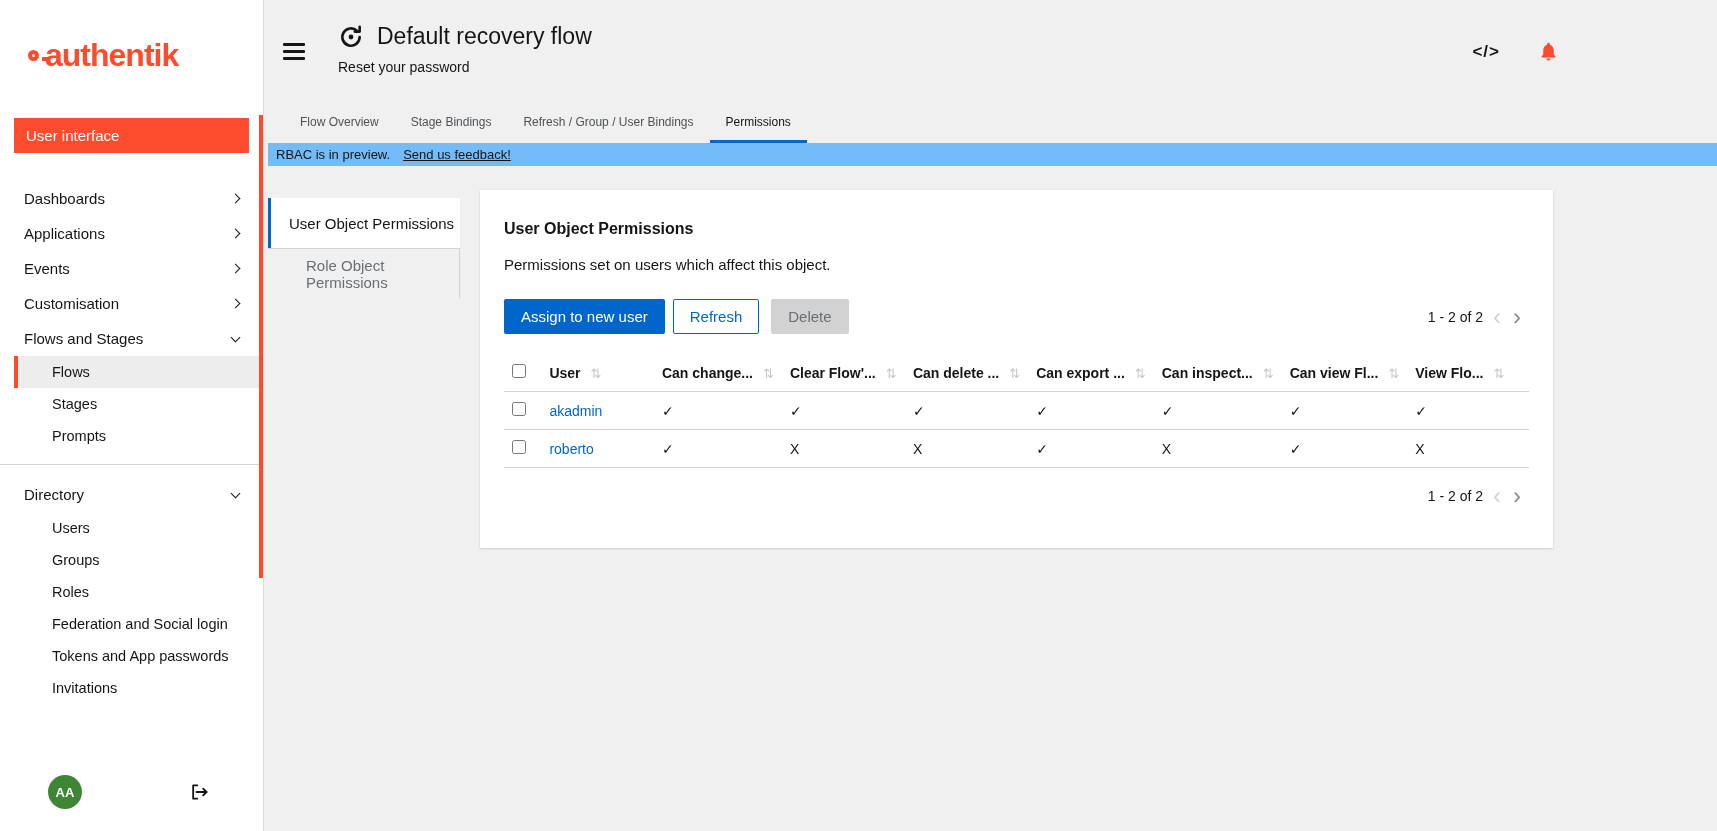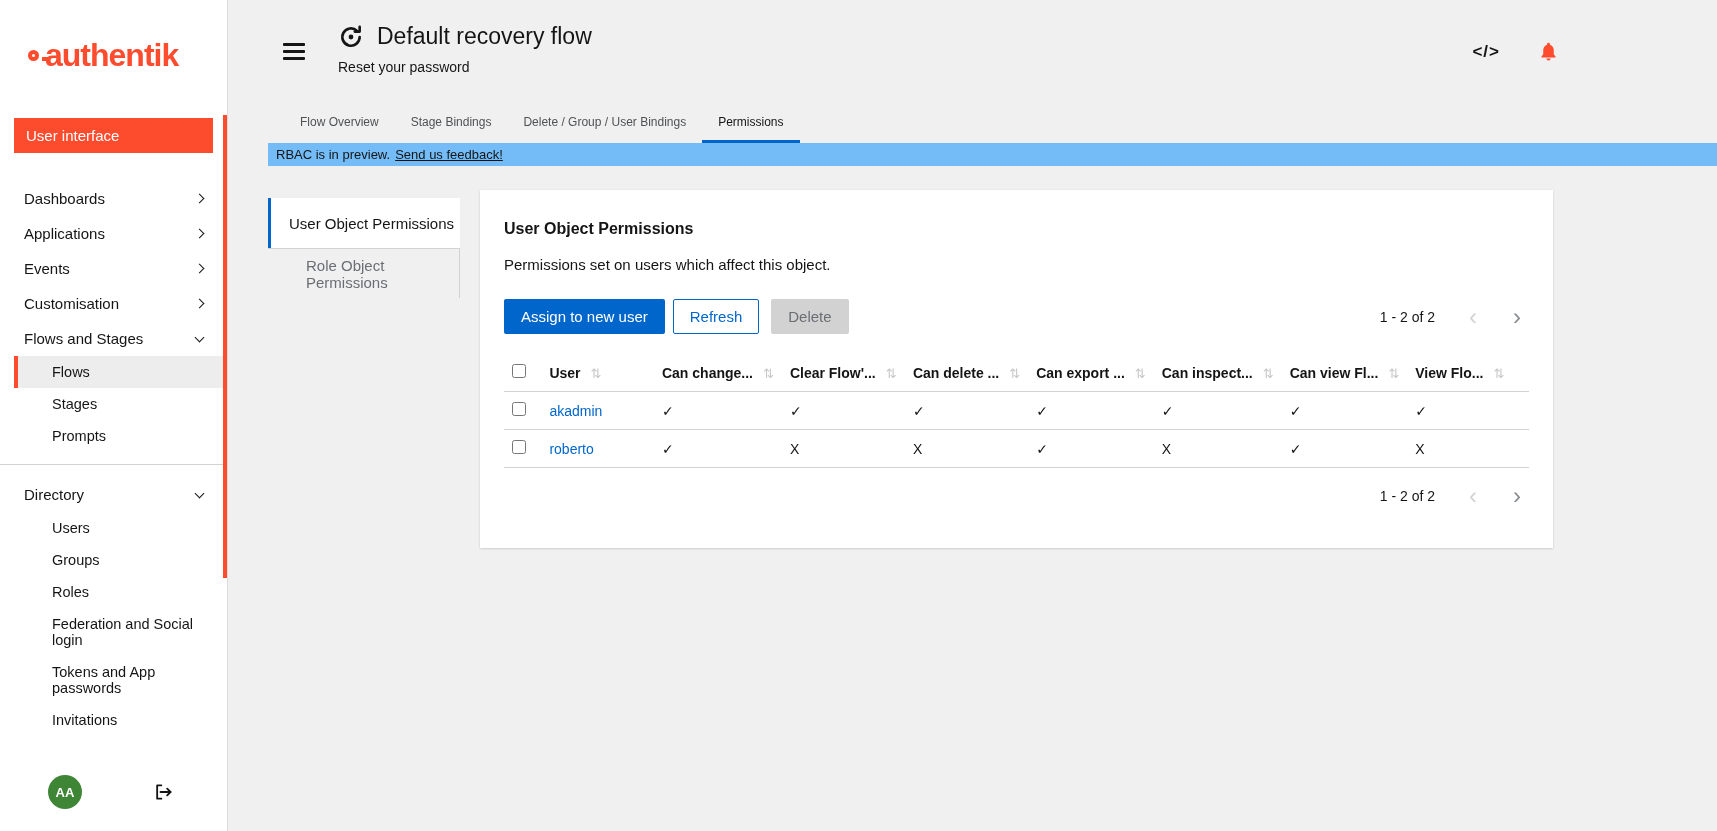--- a/index.html
+++ b/index.html
@@ -15,21 +15,21 @@
   *{box-sizing:border-box;}
   html,body{margin:0;padding:0;}
   body{
     width:1717px;height:831px;position:relative;overflow:hidden;
     font-family:"Liberation Sans","DejaVu Sans",sans-serif;
     background:var(--bg);color:var(--ink);
   }
 
   
   .sidebar{
-    position:absolute;left:0;top:0;width:228px;height:831px;
+    position:absolute;left:0;top:0;width:264px;height:831px;
     background:#fff;border-right:1px solid #dcdcdc;
     display:flex;flex-direction:column;z-index:3;
   }
   .sidebar-scroll-thumb{
     position:absolute;right:0;top:115px;width:4px;height:463px;
     background:var(--brand);z-index:5;cursor:grab;
   }
   .logo{display:flex;align-items:center;padding:32px 0 0 28px;height:78px;cursor:pointer;}
   .logo-mark{
     position:relative;width:11px;height:11px;border:4px solid var(--brand);
@@ -92,21 +92,21 @@
   .tab{
     padding:0 16px;display:flex;align-items:center;font-size:12px;color:#4f5255;
     border-bottom:3px solid transparent;cursor:pointer;white-space:nowrap;
   }
   .tab.active{color:var(--ink);border-bottom-color:var(--primary);}
 
   .banner{
     height:23px;background:var(--banner);display:flex;align-items:center;
     padding-left:8px;font-size:13px;gap:5px;
   }
-  .banner-link{color:inherit;text-decoration:underline;cursor:pointer;}
+  .banner-link{color:inherit;text-decoration:underline;cursor:pointer;margin-left:8px;}
 
   .content{position:relative;height:665px;}
   .subtabs{position:absolute;left:0;top:32px;width:192px;}
   .subtab{
     height:50px;display:flex;align-items:center;padding-left:38px;font-size:15px;
     cursor:pointer;
   }
   .subtab.active{background:#fff;border-left:3px solid var(--primary);padding-left:18px;}
   .subtab:not(.active){background:var(--bg);color:var(--muted);border-top:1px solid var(--line);border-right:1px solid var(--line);}
 
@@ -120,21 +120,21 @@
 
   .toolbar{margin-top:26px;display:flex;align-items:center;gap:8px;}
   .btn{
     font-family:inherit;font-size:15px;padding:8px 16px;border-radius:2px;
     cursor:pointer;border:1px solid transparent;
   }
   .btn-primary{background:var(--primary);color:#fff;}
   .btn-secondary{background:#fff;color:var(--primary);border-color:var(--primary);}
   .btn-disabled{background:var(--line);color:var(--muted);cursor:default;margin-left:4px;}
 
-  .pagination{margin-left:auto;display:flex;align-items:center;gap:28px;font-size:14px;padding-right:8px;}
+  .pagination{margin-left:auto;display:flex;align-items:center;gap:4px;font-size:14px;padding-right:8px;}
   .pagination.bottom{margin-top:20px;justify-content:flex-end;}
   .pg-arrow{font-size:24px;line-height:14px;cursor:pointer;user-select:none;}
   .pg-arrow.prev{color:#d2d2d2;margin-left:6px;}
   .pg-arrow.next{color:#8a8d90;margin-left:8px;}
 
   .perm-table{width:100%;border-collapse:collapse;font-size:14px;margin-top:20px;}
   .perm-table th,.perm-table td{text-align:left;padding:10px 8px;}
   .perm-table thead tr{border-bottom:1px solid var(--line);}
   .perm-table tbody tr{border-bottom:1px solid var(--line);}
   .perm-table th{font-weight:700;cursor:pointer;white-space:nowrap;}
@@ -236,21 +236,21 @@
         <svg width="21" height="23" viewBox="0 0 24 24" fill="#fd4b2d">
           <path d="M12 2c-.9 0-1.6.7-1.6 1.6v.7C7.8 5 6 7.4 6 10.2V15l-2 2.6v1.2h16v-1.2L18 15v-4.8c0-2.8-1.8-5.2-4.4-5.9v-.7C13.6 2.7 12.9 2 12 2zM9.6 20a2.4 2.4 0 0 0 4.8 0H9.6z"></path>
         </svg>
       </span>
     </div>
   </header>
 
   <div class="tabs">
     <div class="tab">Flow Overview</div>
     <div class="tab">Stage Bindings</div>
-    <div class="tab">Delete / Group / User Bindings</div>
+    <div class="tab">Refresh / Group / User Bindings</div>
     <div class="tab active">Permissions</div>
   </div>
 
   <div class="banner">
     <span>RBAC is in preview.</span>
     <a href="#" class="banner-link">Send us feedback!</a>
   </div>
 
   <div class="content">
 

